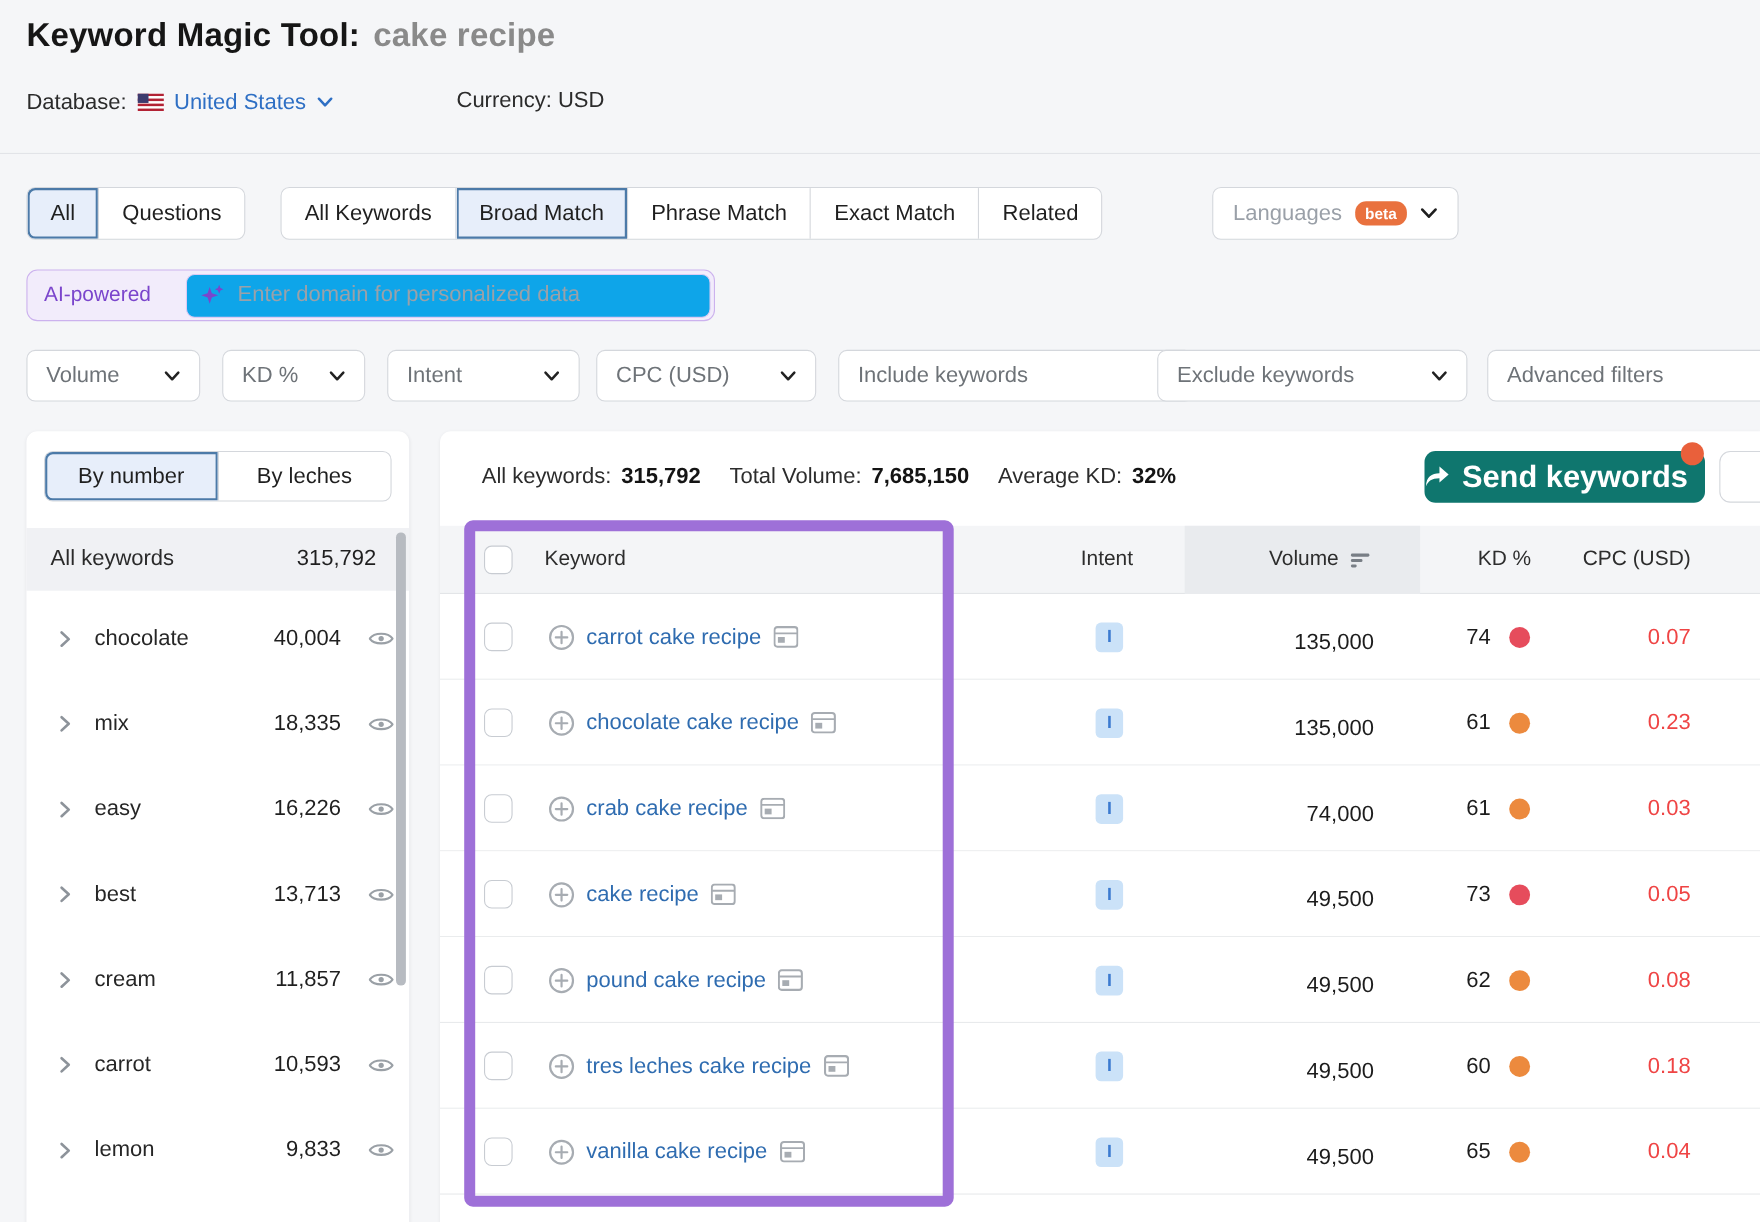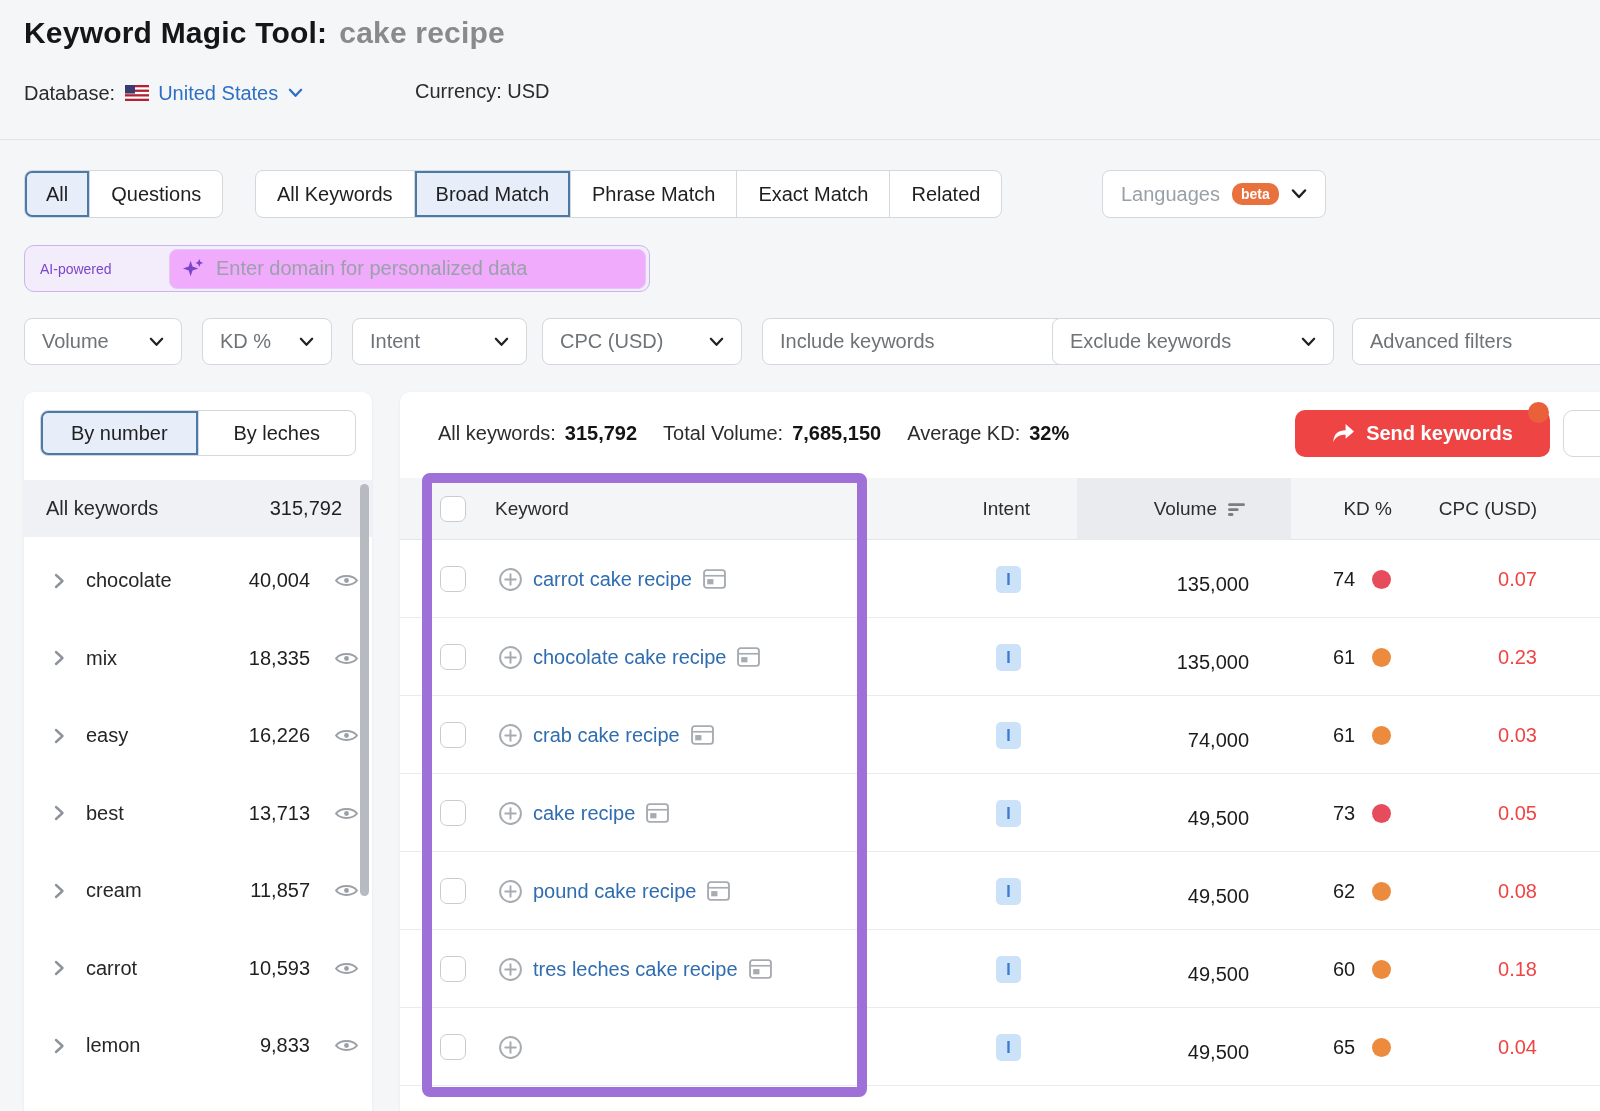--- a/index.html
+++ b/index.html
@@ -32,22 +32,22 @@
   #group2 { left:255px; }
   .lang-btn { position:absolute; left:1102px; top:170px; height:48px; display:flex; align-items:center; gap:12px;
     padding:0 18px; background:#fff; border:1px solid #d4d7dc; border-radius:8px; cursor:pointer; }
   .lang-btn .lbl { font-size:20px; color:#9aa0a8; }
   .beta { background:#e9713e; color:#fff; font-size:14px; font-weight:700; padding:3px 9px; border-radius:10px; }
   .lang-btn svg { color:#1f1f1f; }
 
   
   .ai-wrap { position:absolute; left:24px; top:245px; width:626px; height:47px; background:#f2ecfb;
     border:1.5px solid #ccb2ee; border-radius:10px; display:flex; align-items:center; }
-  .ai-label { margin-left:15px; font-size:14px; font-weight:500; color:#7b45cc; white-space:nowrap; }
-  .ai-input { position:absolute; left:144px; top:2.5px; width:477px; height:40px; background:#f0abfc;
+  .ai-label { margin-left:15px; font-size:19px; font-weight:500; color:#7b45cc; white-space:nowrap; }
+  .ai-input { position:absolute; left:144px; top:2.5px; width:477px; height:40px; background:#0ea5e9;
     border:1px solid #ddcbf4; border-radius:8px; display:flex; align-items:center; padding:0 12px; }
   .ai-input svg { color:#7b45cc; flex:none; }
   .ai-input input { border:none; outline:none; background:transparent; font-family:inherit;
     font-size:20px; color:#3a3a3a; margin-left:11px; width:100%; }
   .ai-input input::placeholder { color:#9aa1a9; }
 
   
   .fbtn { position:absolute; top:318px; height:47px; background:#fff; border:1px solid #d4d7dc; border-radius:8px;
     display:flex; align-items:center; justify-content:space-between; padding:0 17px; font-size:20px; color:#6e7378; cursor:pointer; }
   .fbtn svg { color:#222; }
@@ -78,22 +78,22 @@
   .side-item .chev { position:absolute; left:30px; color:#8d939a; }
   .side-item .lbl { position:absolute; left:62px; font-size:20px; color:#262626; }
   .side-item .val { position:absolute; right:62px; font-size:20px; color:#1f1f1f; }
   .side-item .eye { position:absolute; right:14px; color:#9aa0a6; cursor:pointer; }
   .side-scroll { position:absolute; left:336px; top:92px; width:9px; height:412px; background:#b7bbc1; border-radius:5px; }
 
   
   .summary { position:absolute; left:38px; top:30px; display:flex; align-items:center; font-size:20px; color:#2c2c2c; }
   .summary .pair { margin-right:26px; display:flex; gap:9px; }
   .summary b { color:#141414; }
-  .send-btn { position:absolute; left:895px; top:18px; width:255px; height:47px; background:#ef4444; border-radius:10px;
-    display:flex; align-items:center; justify-content:center; gap:11px; color:#fff; font-size:20px; font-weight:700; cursor:pointer; }
+  .send-btn { position:absolute; left:895px; top:18px; width:255px; height:47px; background:#0f766e; border-radius:10px;
+    display:flex; align-items:center; justify-content:flex-start; gap:11px; color:#fff; font-size:28px; font-weight:700; cursor:pointer; }
   .send-dot { position:absolute; left:1128px; top:10px; width:21px; height:21px; border-radius:50%; background:#e9603b; }
   .ghost-btn { position:absolute; left:1163px; top:18px; width:70px; height:47px; background:#fff; border:1px solid #d4d7dc; border-radius:10px; }
 
   .thead { position:absolute; left:0; top:86px; width:1200px; height:62px; background:#f4f5f7; border-bottom:1px solid #e3e5e8; }
   .th { position:absolute; top:0; height:62px; display:flex; align-items:center; font-size:19px; color:#2d2d2d; }
   .th-keyword { left:95px; }
   .th-intent { left:520px; width:110px; justify-content:flex-end; }
   .th-volume { left:677px; width:214px; background:#e9ebee; justify-content:flex-end; padding-right:44px; gap:9px; }
   .th-volume svg { color:#787e85; }
   .th-kd  { right:208px; }
@@ -498,20 +498,26 @@
             <span class="kd-dot" style="background: rgb(236, 138, 62);"></span>
           </span>
         <span class="cell-cpc">0.18</span>
       </div>
 
       <div class="trow">
         <div class="cbox"></div>
         <svg class="ic plus" width="25" height="25">
             <use href="#i-plus"></use>
           </svg>
+        <span class="kwwrap">
+            <a class="kw">vanilla cake recipe</a>
+            <svg class="ic serp" width="23" height="20">
+              <use href="#i-serp"></use>
+            </svg>
+          </span>
         <span class="intent-badge">I</span>
         <span class="cell-vol">49,500</span>
         <span class="cell-kd">
             <span class="num">65</span>
             <span class="kd-dot" style="background: rgb(236, 138, 62);"></span>
           </span>
         <span class="cell-cpc">0.04</span>
       </div>
 
     </div>

